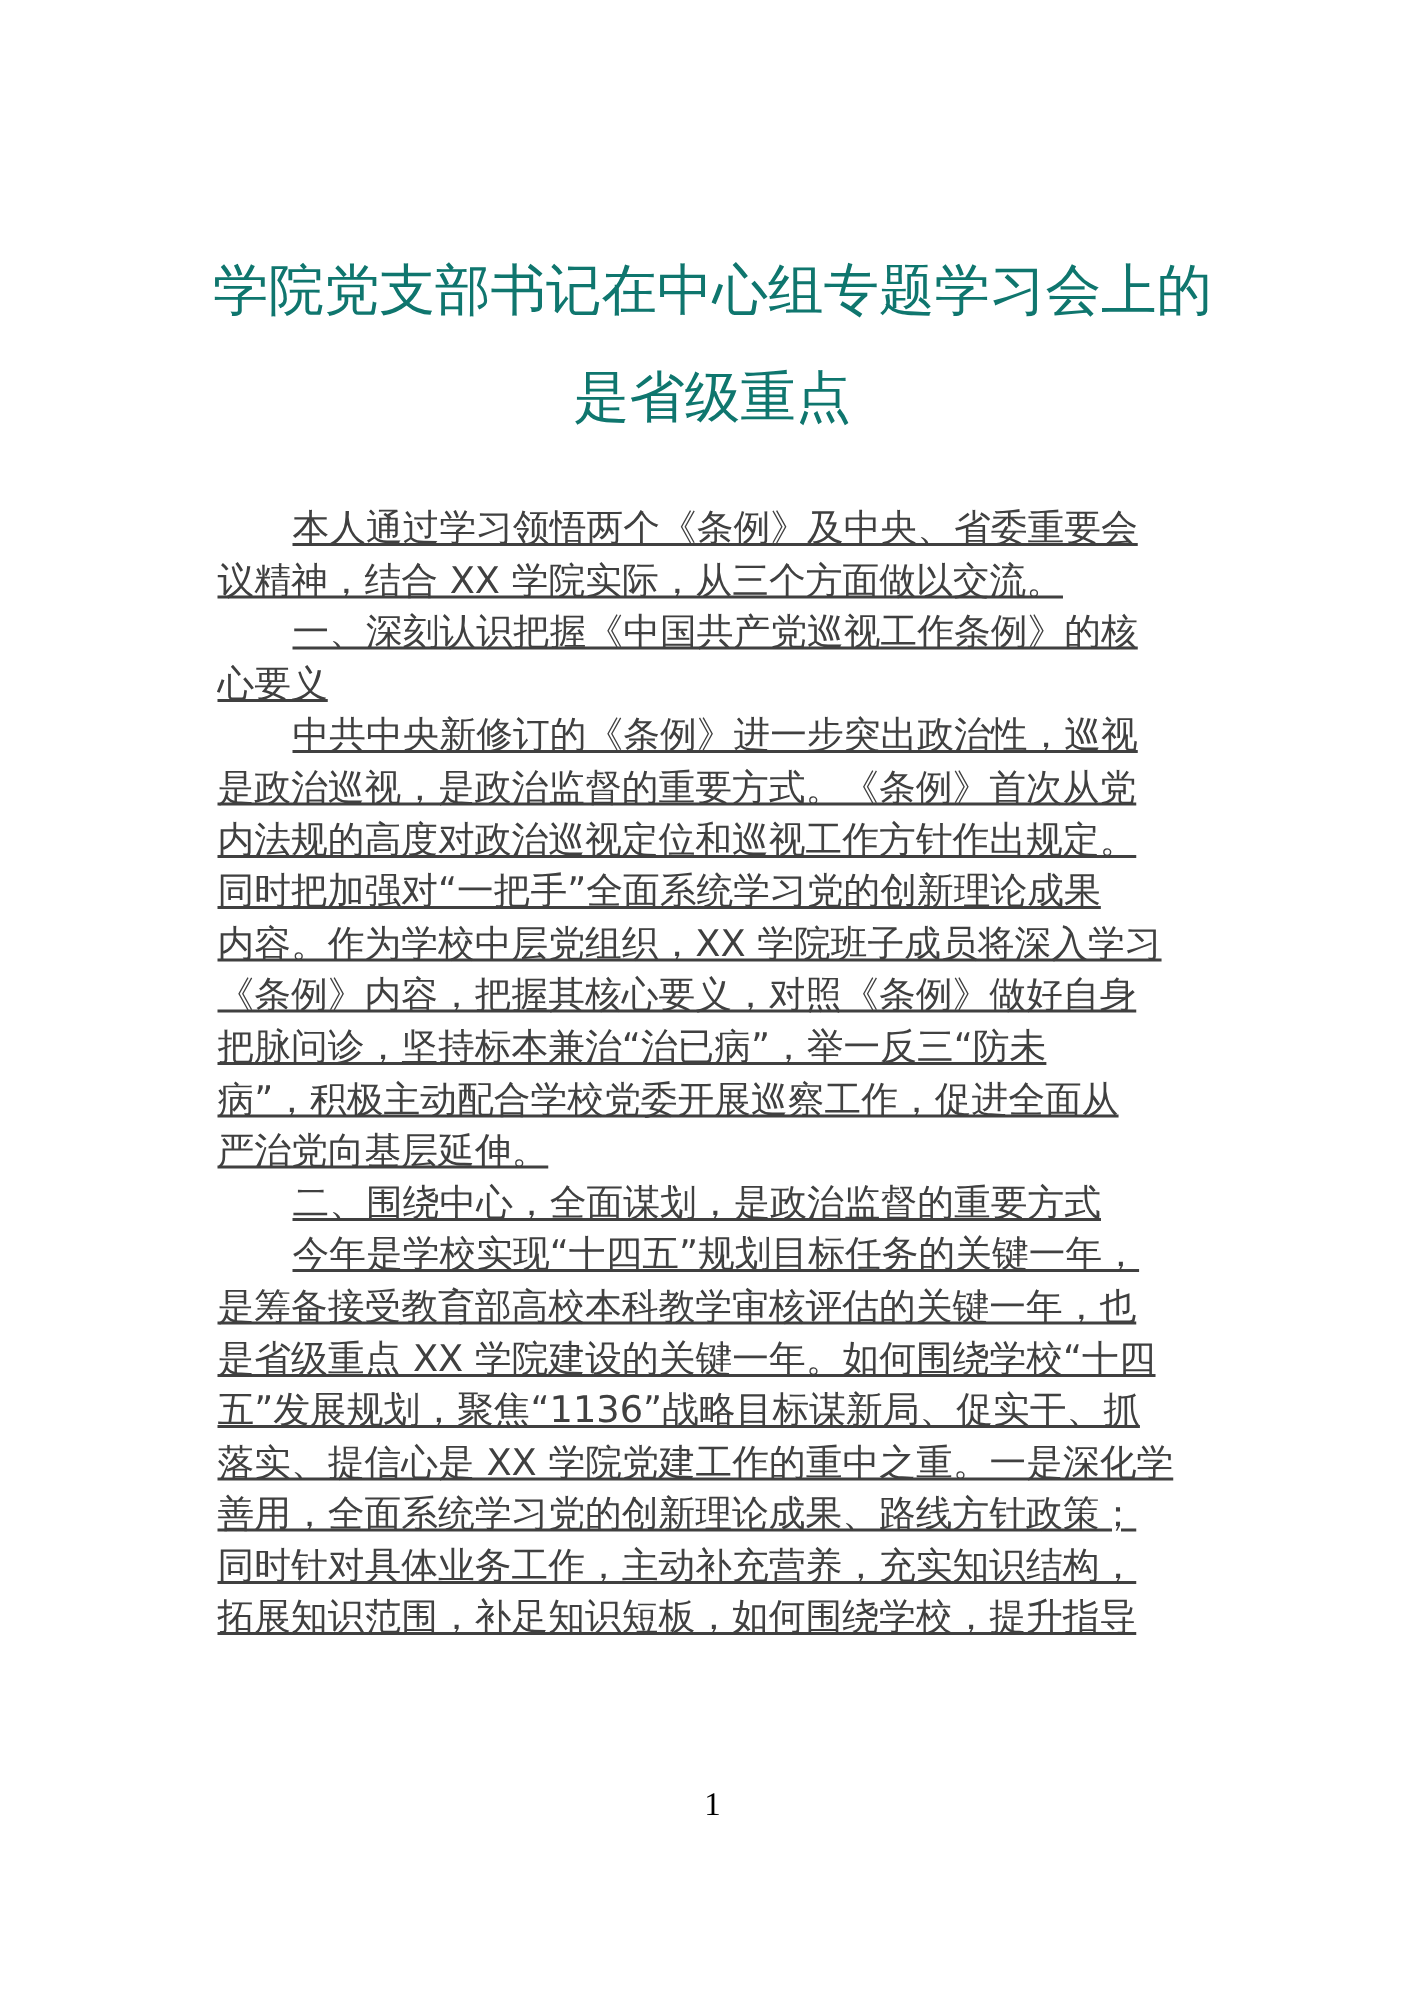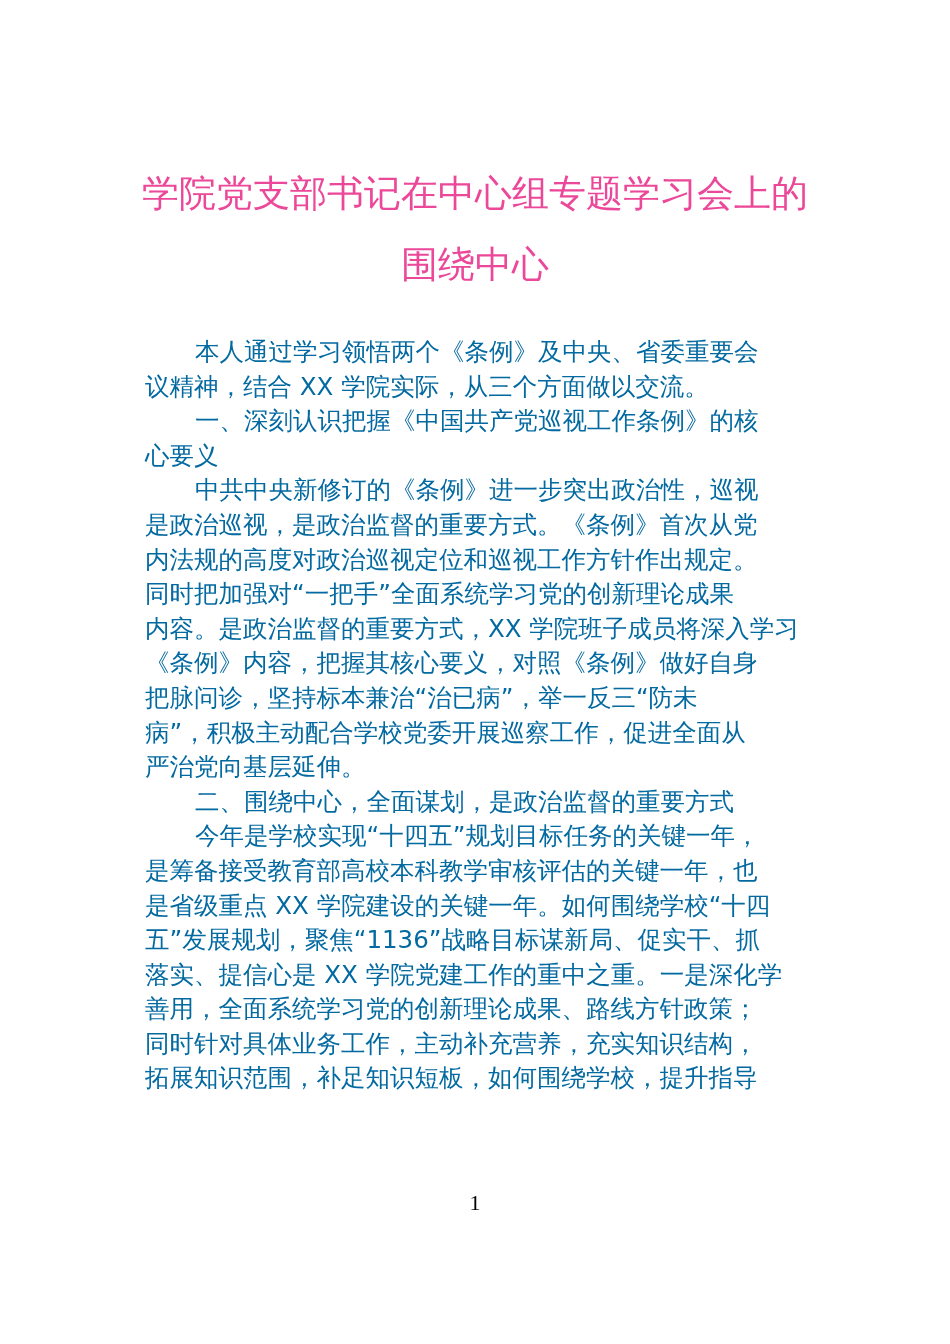--- a/index.html
+++ b/index.html
@@ -4,56 +4,56 @@
 <style>
   html, body { margin: 0; padding: 0; background: #ffffff; }
   body { width: 950px; height: 1344px; position: relative; overflow: hidden; }
   .page {
     position: absolute; left: 0; top: 0; width: 950px; height: 1344px;
     background: #ffffff; color: #000000;
     font-family: "DejaVu Sans", "Liberation Sans", sans-serif;
   }
   .title {
     position: absolute; left: 0; width: 950px; text-align: center;
-    font-size: 37px; line-height: 44px; color: #ec4899;
+    font-size: 37px; line-height: 44px; color: #0f766e;
     letter-spacing: 0px;
   }
   .title.l1 { top: 172px; }
   .title.l2 { top: 243px; }
   .body {
     position: absolute; left: 145px; top: 335px; width: 665px;
   }
   .line {
     font-size: 24.5px; line-height: 34.6px; height: 34.6px;
-    white-space: nowrap; color: #0369a1;
+    white-space: nowrap; color: #404040; text-decoration: underline;
   }
   .line.indent { padding-left: 50px; }
   .pagenum {
     position: absolute; left: 0; width: 950px; top: 1188px;
     text-align: center; font-size: 22px; line-height: 30px;
     font-family: "Liberation Serif", "DejaVu Serif", serif;
   }
 </style>
 </head>
 <body>
 
 <div class="page">
   <div class="title l1">学院党支部书记在中心组专题学习会上的</div>
-  <div class="title l2">围绕中心</div>
+  <div class="title l2">是省级重点</div>
 
   <div class="body" id="body">
       <div class="line indent">本人通过学习领悟两个《条例》及中央、省委重要会</div>
       <div class="line">议精神，结合 XX 学院实际，从三个方面做以交流。</div>
       <div class="line indent">一、深刻认识把握《中国共产党巡视工作条例》的核</div>
       <div class="line">心要义</div>
       <div class="line indent">中共中央新修订的《条例》进一步突出政治性，巡视</div>
       <div class="line">是政治巡视，是政治监督的重要方式。《条例》首次从党</div>
       <div class="line">内法规的高度对政治巡视定位和巡视工作方针作出规定。</div>
       <div class="line">同时把加强对“一把手”全面系统学习党的创新理论成果</div>
-      <div class="line">内容。是政治监督的重要方式，XX 学院班子成员将深入学习</div>
+      <div class="line">内容。作为学校中层党组织，XX 学院班子成员将深入学习</div>
       <div class="line">《条例》内容，把握其核心要义，对照《条例》做好自身</div>
       <div class="line">把脉问诊，坚持标本兼治“治已病”，举一反三“防未</div>
       <div class="line">病”，积极主动配合学校党委开展巡察工作，促进全面从</div>
       <div class="line">严治党向基层延伸。</div>
       <div class="line indent">二、围绕中心，全面谋划，是政治监督的重要方式</div>
       <div class="line indent">今年是学校实现“十四五”规划目标任务的关键一年，</div>
       <div class="line">是筹备接受教育部高校本科教学审核评估的关键一年，也</div>
       <div class="line">是省级重点 XX 学院建设的关键一年。如何围绕学校“十四</div>
       <div class="line">五”发展规划，聚焦“1136”战略目标谋新局、促实干、抓</div>
       <div class="line">落实、提信心是 XX 学院党建工作的重中之重。一是深化学</div>

